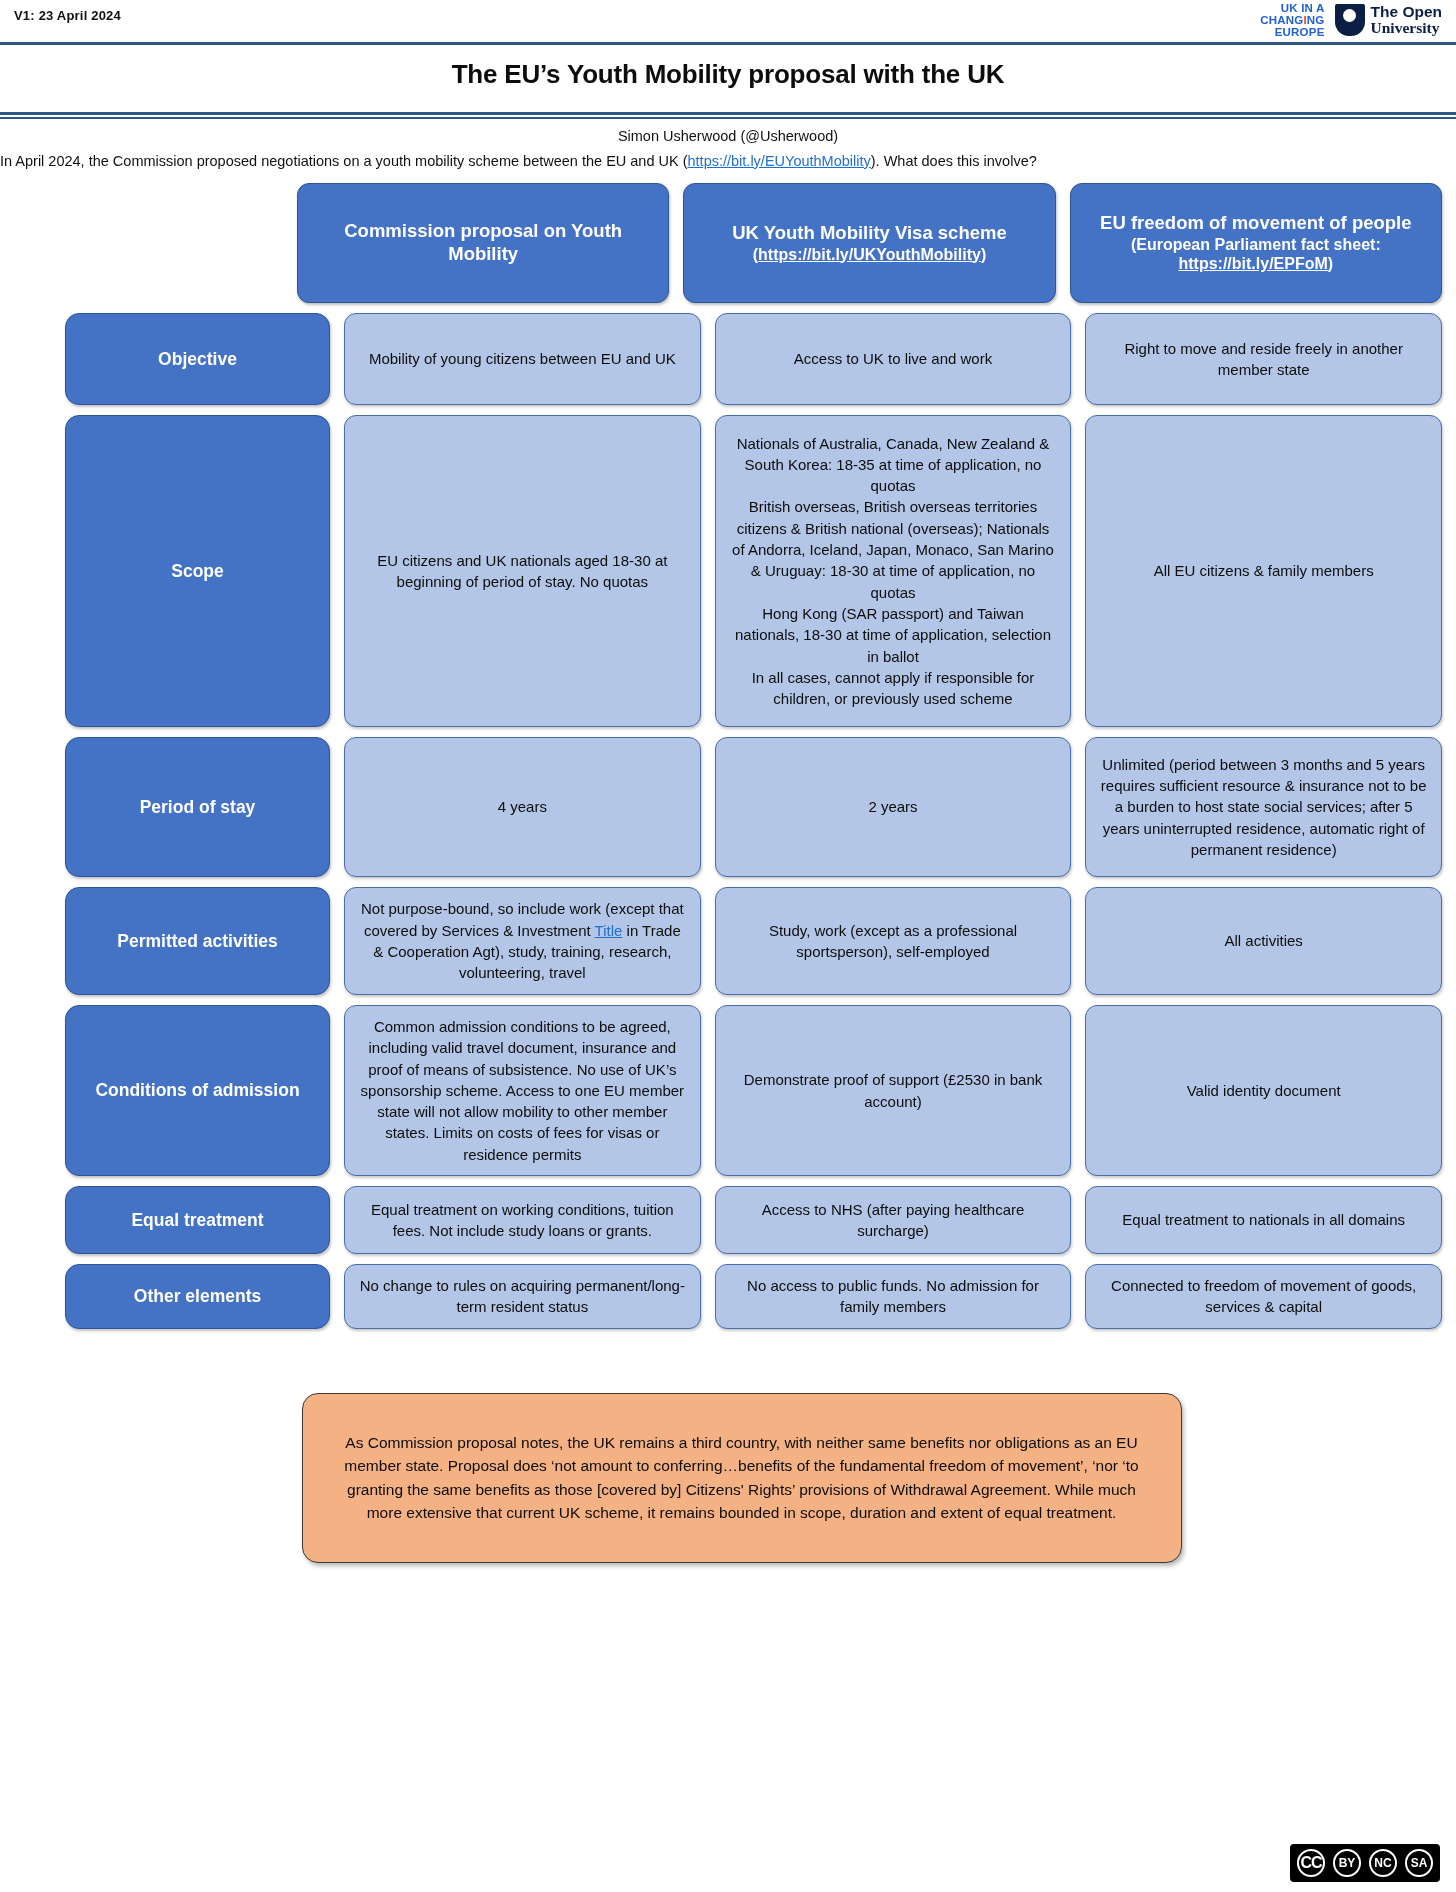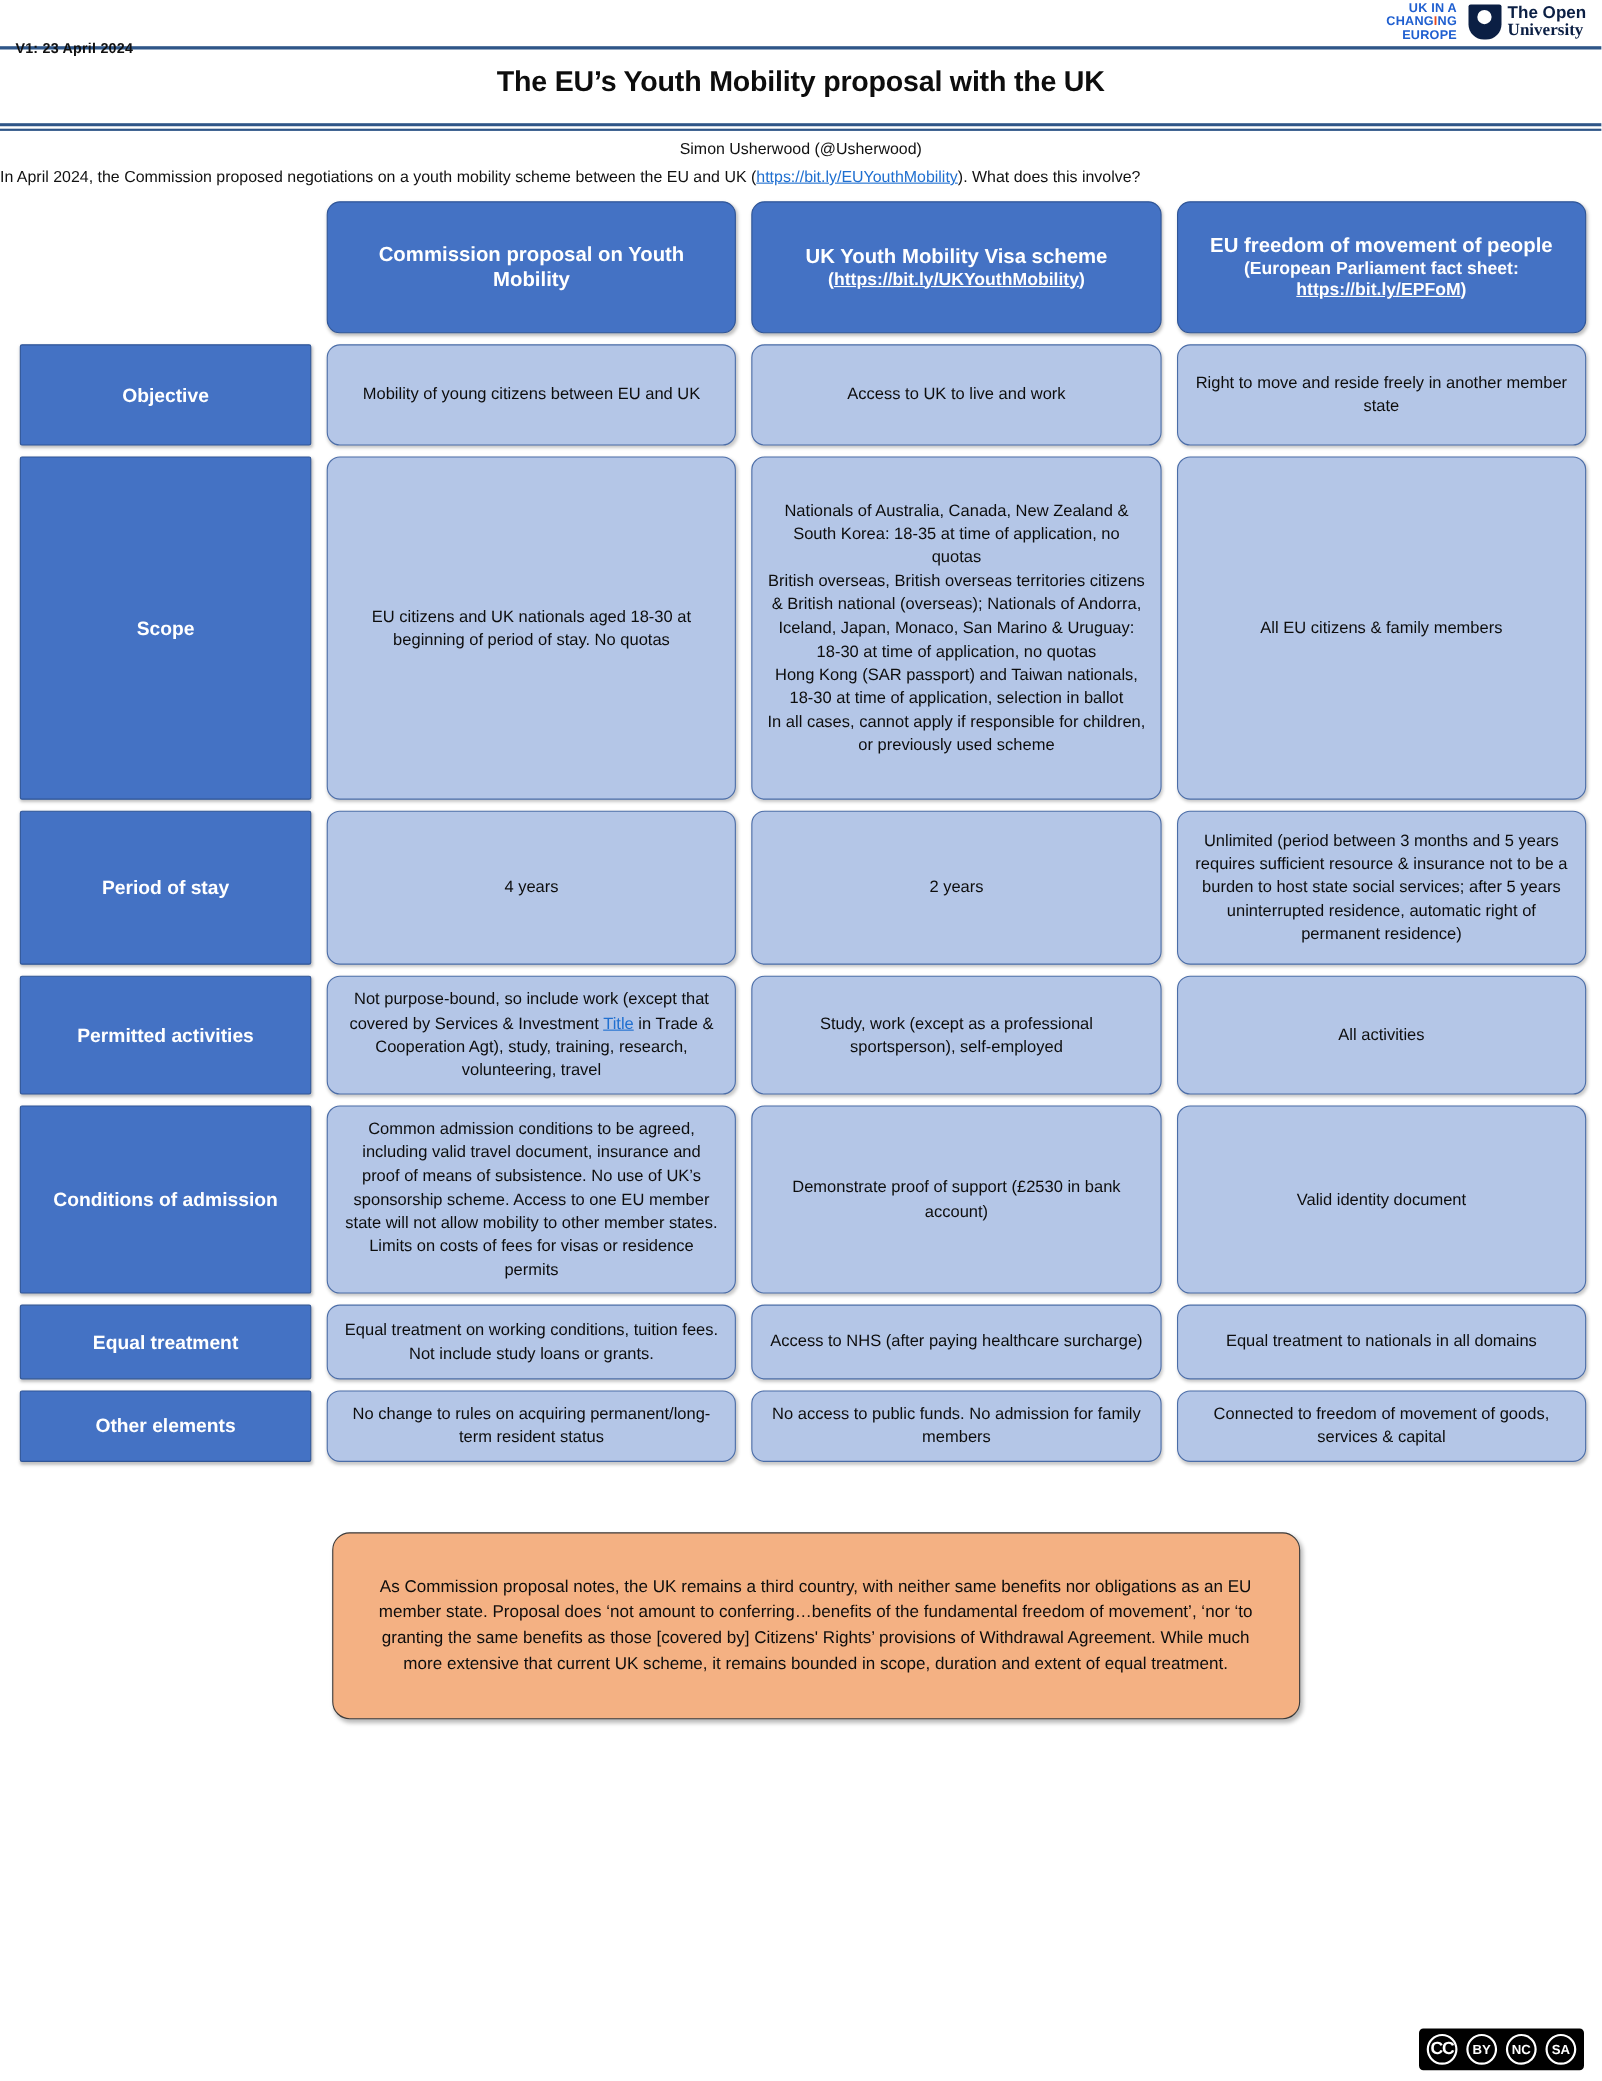--- a/index.html
+++ b/index.html
@@ -17,21 +17,20 @@
   .topbar {
     position:relative;
     height:42px;
     padding:8px 14px 0 14px;
   }
   .version {
     font-size:13px;
     font-weight:600;
     color:#111;
     letter-spacing:.2px;
-    margin-top:28px;
   }
   .logos {
     position:absolute;
     right:14px; top:2px;
     display:flex; align-items:center; gap:10px;
   }
   .ukice {
     font-size:11.5px;
     font-weight:800;
     line-height:1.05;
@@ -95,28 +94,29 @@
     min-height:120px;
     display:flex; align-items:center; justify-content:center;
     box-shadow:1px 2px 3px rgba(0,0,0,.25);
   }
   .hdr .sub { font-size:16px; font-weight:800; display:block; }
   .hdr a { color:#ffffff; text-decoration:underline; }
 
   .lbl {
     background:#4472c4;
     border:1px solid #2f5597;
-    border-radius:2px;
+    border-radius:14px;
     color:#ffffff;
     font-weight:800;
     font-size:17.5px;
     text-align:center;
     display:flex; align-items:center; justify-content:center;
     padding:10px 12px;
     box-shadow:1px 2px 3px rgba(0,0,0,.25);
+    margin-left:47px;
   }
 
   .cell {
     background:#b4c6e7;
     border:1px solid #4b6da8;
     border-radius:12px;
     color:#0d0d0d;
     font-size:15px;
     line-height:1.42;
     text-align:center;

